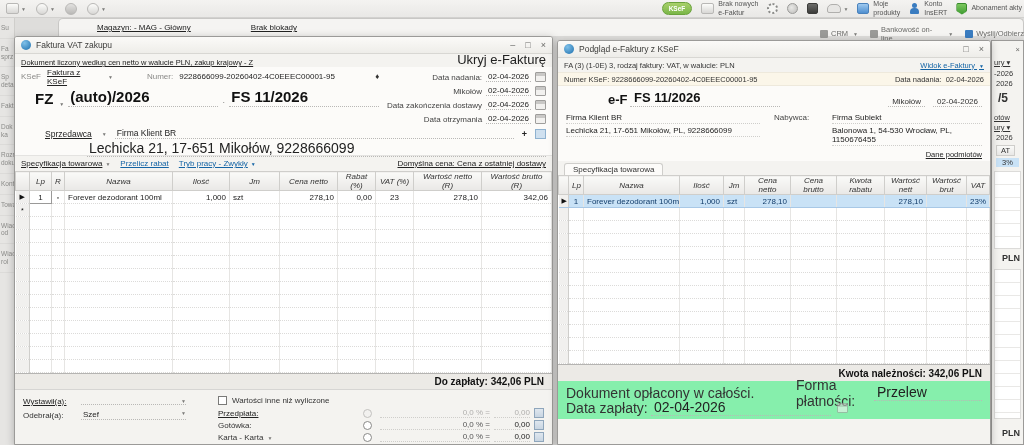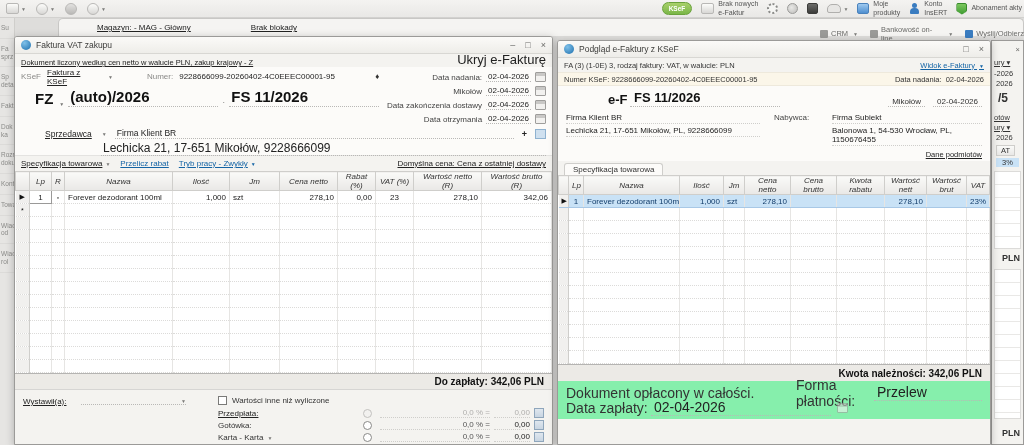--- a/index.html
+++ b/index.html
@@ -78,21 +78,21 @@
   .hdr-flex { display:flex; }
   .hdr-left { flex:1; }
   .dates { width:170px; padding-top:1px; }
   .daterow { display:flex; align-items:center; justify-content:flex-end; gap:4px; height:14px; font-size:8px; color:#444; }
   .daterow .dv { color:#222; border-bottom:1px dotted #b9b8b6; padding:0 2px; }
   .cal { width:11px; height:10px; border:1px solid #9f9e9c; border-radius:1px;
     background:linear-gradient(#c9c8c6 0 3px, #f2f1ef 3px); flex:none; }
   .sellerrow { display:flex; align-items:center; gap:8px; height:15px; font-size:8.5px; padding-left:0;margin-left:24px; }
   .seller-name { flex:1; border-bottom:1px dotted #b9b8b6; padding:0 2px; color:#222; }
   .addr { display:flex; height:14px; align-items:center; padding-left:66px; }
-  .addr .a { flex:1; border-bottom:1px dotted #b9b8b6; font-size:12px; color:#222; padding:0 2px;margin-left:14px; }
+  .addr .a { flex:1; border-bottom:1px dotted #b9b8b6; font-size:14px; color:#222; padding:0 2px; }
   .plus { color:#222; font-weight:bold; font-size:9px; }
   .listbtn { width:11px; height:10px; background:#cfe0ef; border:1px solid #8fb2d0; }
   .linksrow { display:flex; align-items:center; gap:10px; height:15px; padding:0 6px; font-size:8px; background:#f4f3f0; }
   .linksrow .right { margin-left:auto; }
 
   table.grid { border-collapse:collapse; width:100%; table-layout:fixed; background:#fff; }
   .grid th { font-weight:normal; font-size:8px; color:#333; height:14px;
     background:linear-gradient(#fafaf8,#e9e8e6); border:1px solid #cfcecb; padding:0 3px;font-style:italic; }
   .grid td { font-size:8px; color:#222; height:13px; border-right:1px solid #e6e5e3;
     border-bottom:1px dotted #dcdbd9; padding:0 3px; white-space:nowrap; overflow:hidden; }
@@ -576,20 +576,27 @@
 
     <div class="payfooter">
       <div class="pf-left">
         <div class="pf-row">
           <span class="linkdark" style="width:52px">Wystawił(a):</span>
           <span class="pf-fld">
               <span class="cv"></span>
               <span class="caret">▼</span>
             </span>
         </div>
+        <div class="pf-row">
+          <span style="width:52px">Odebrał(a):</span>
+          <span class="pf-fld">
+              <span class="cv">Szef</span>
+              <span class="caret">▼</span>
+            </span>
+        </div>
       </div>
       <div class="pf-right">
         <div class="payrow" style="height:13px">
           <span class="chk"></span>
           <span style="margin-left:5px">Wartości inne niż wyliczone</span>
         </div>
         <div class="payrow">
           <span class="plabel linkdark">Przedpłata:</span>
           <span class="radio dis"></span>
           <span class="pct" style="color:#b0afad">0,0 % =</span>

